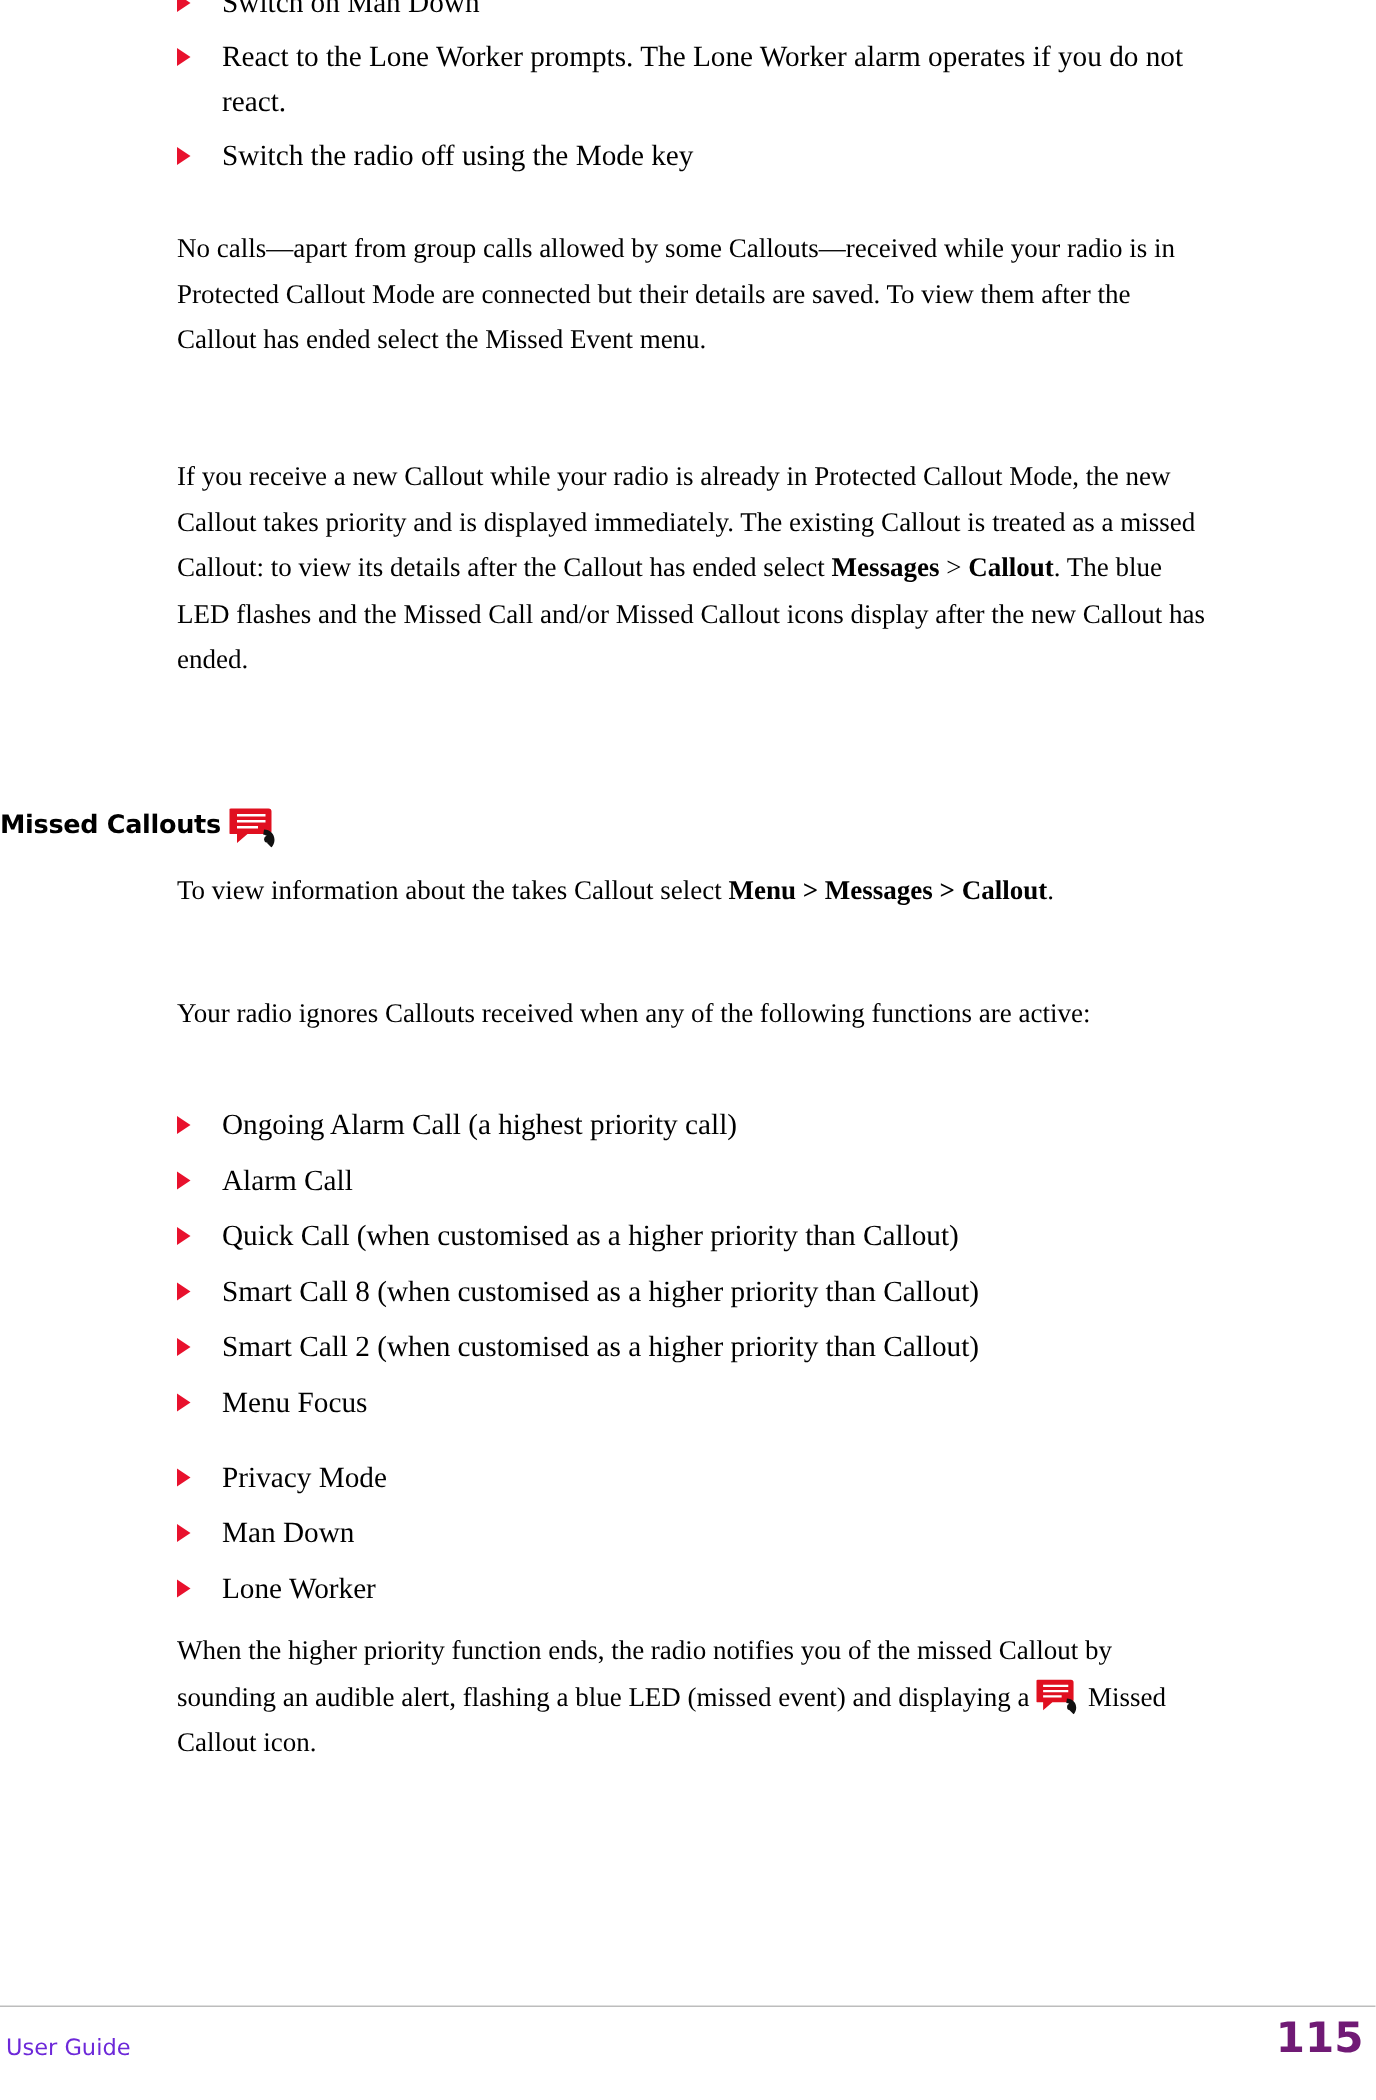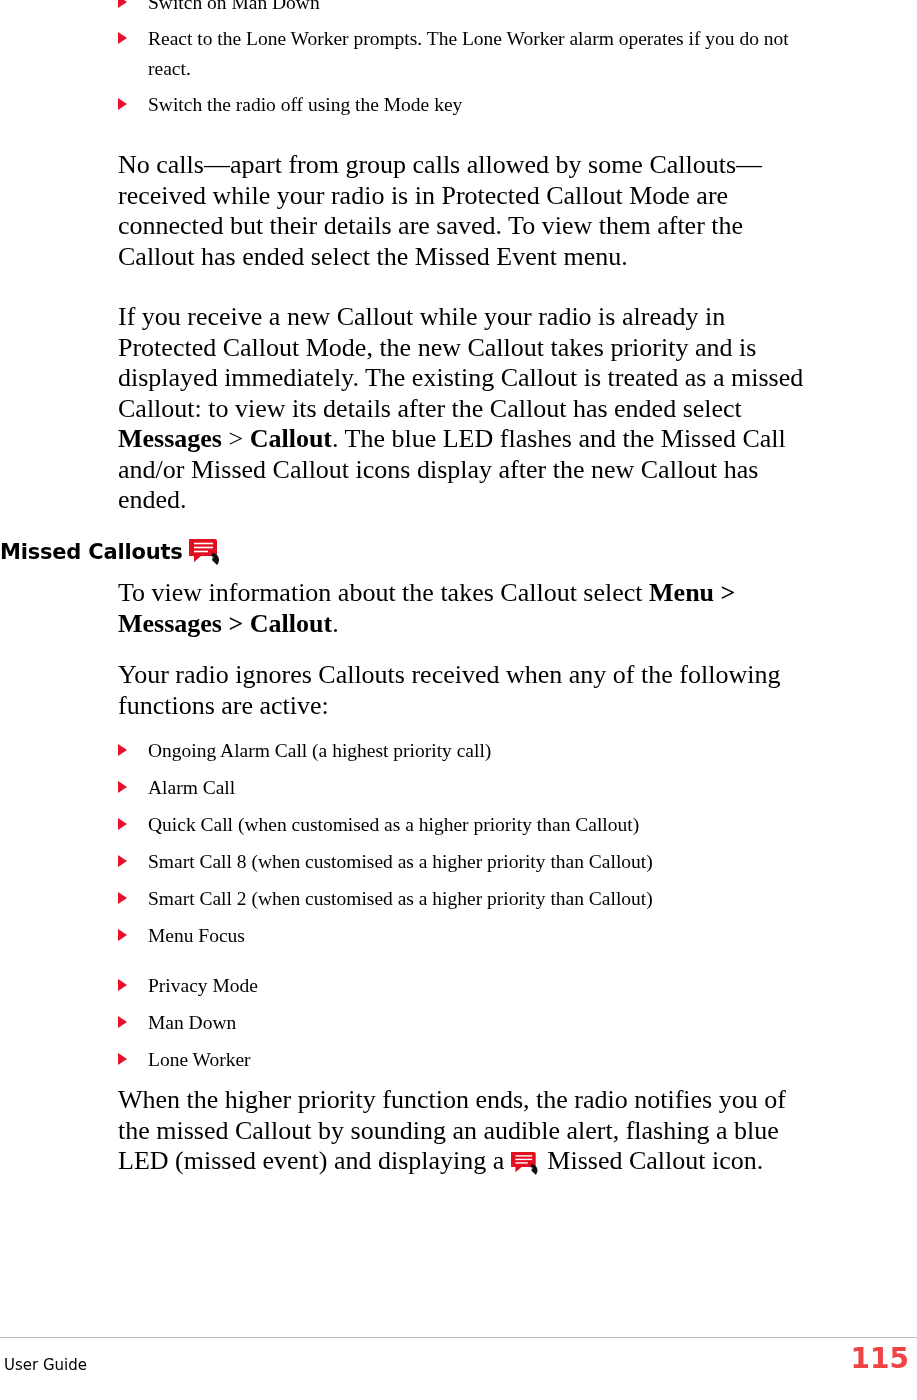--- a/index.html
+++ b/index.html
@@ -44,36 +44,36 @@
     position: absolute;
     left: 0px;
     top: 8px;
     width: 0;
     height: 0;
     border-left: 9px solid #e8112d;
     border-top: 6px solid transparent;
     border-bottom: 6px solid transparent;
   }
   p.para {
-    font-size: 26px;
+    font-size: 18px;
     line-height: 30.5px;
     margin: 0;
     text-align: left;
   }
   b, strong { font-weight: bold; }
   h2.heading {
     font-family: "DejaVu Sans", sans-serif;
-    font-size: 21px;
+    font-size: 17px;
     font-weight: bold;
     margin: 0;
     padding: 0;
     letter-spacing: -0.2px;
     line-height: 26px;
     display: flex;
-    align-items: flex-end;
+    align-items: flex-start;
     gap: 6px;
   }
   
   .callout-icon {
     display: inline-block;
     vertical-align: -6px;
     width: 34px;
     height: 28px;
     position: relative;
   }
@@ -92,30 +92,30 @@
     width: 917px;
     height: 1px;
     background: #bdbdbd;
   }
   .footer-left {
     position: absolute;
     left: 4px;
     top: 1356px;
     font-family: "DejaVu Sans", sans-serif;
     font-size: 15px;
-    color: #000000;
+    color: #6d28d9;
   }
   .footer-right {
     position: absolute;
     right: 8px;
     top: 1342px;
     font-family: "DejaVu Sans", sans-serif;
     font-size: 28px;
     font-weight: bold;
-    color: #ef4444;
+    color: #701a75;
   }
 </style>
 </head>
 <body>
 
 <div class="page">
 
   <div class="content">
 
     <div style="position:absolute; left:118px; top:-12px; width:690px;">

